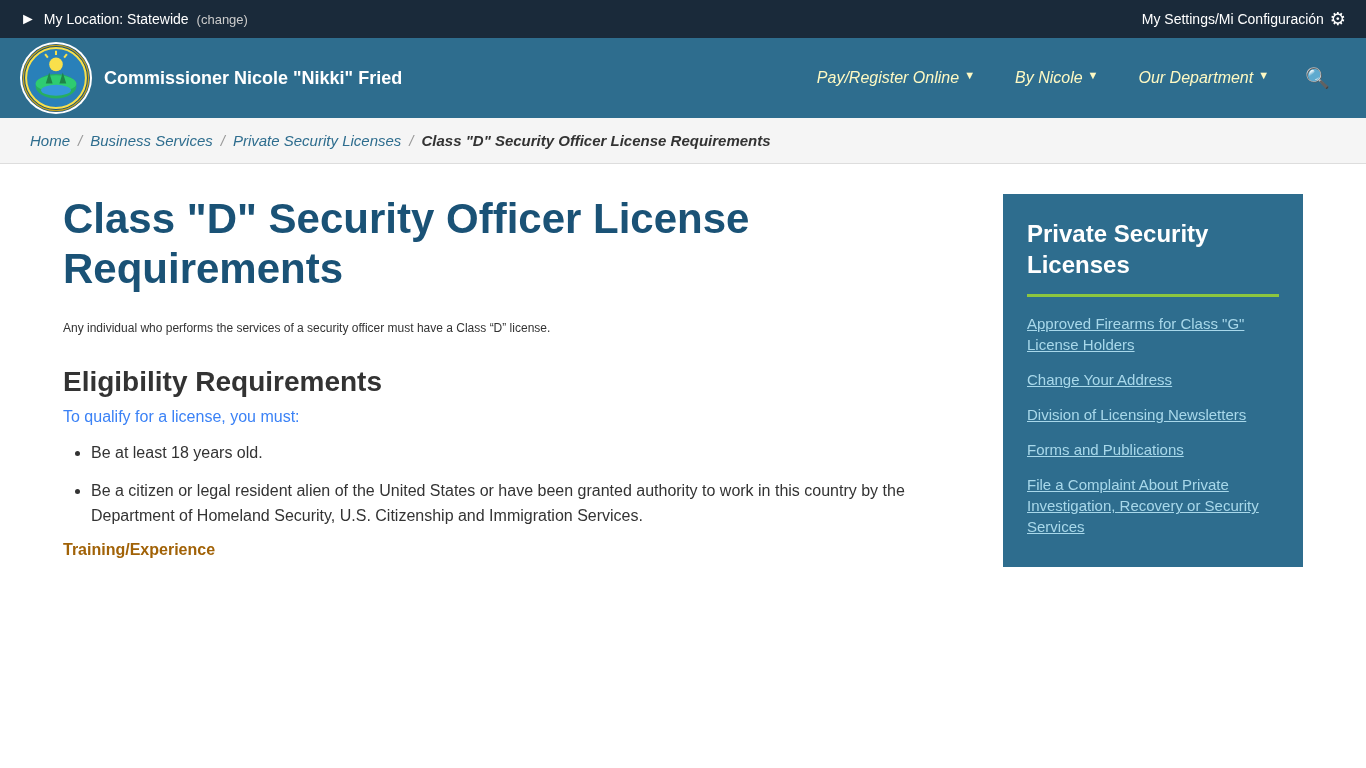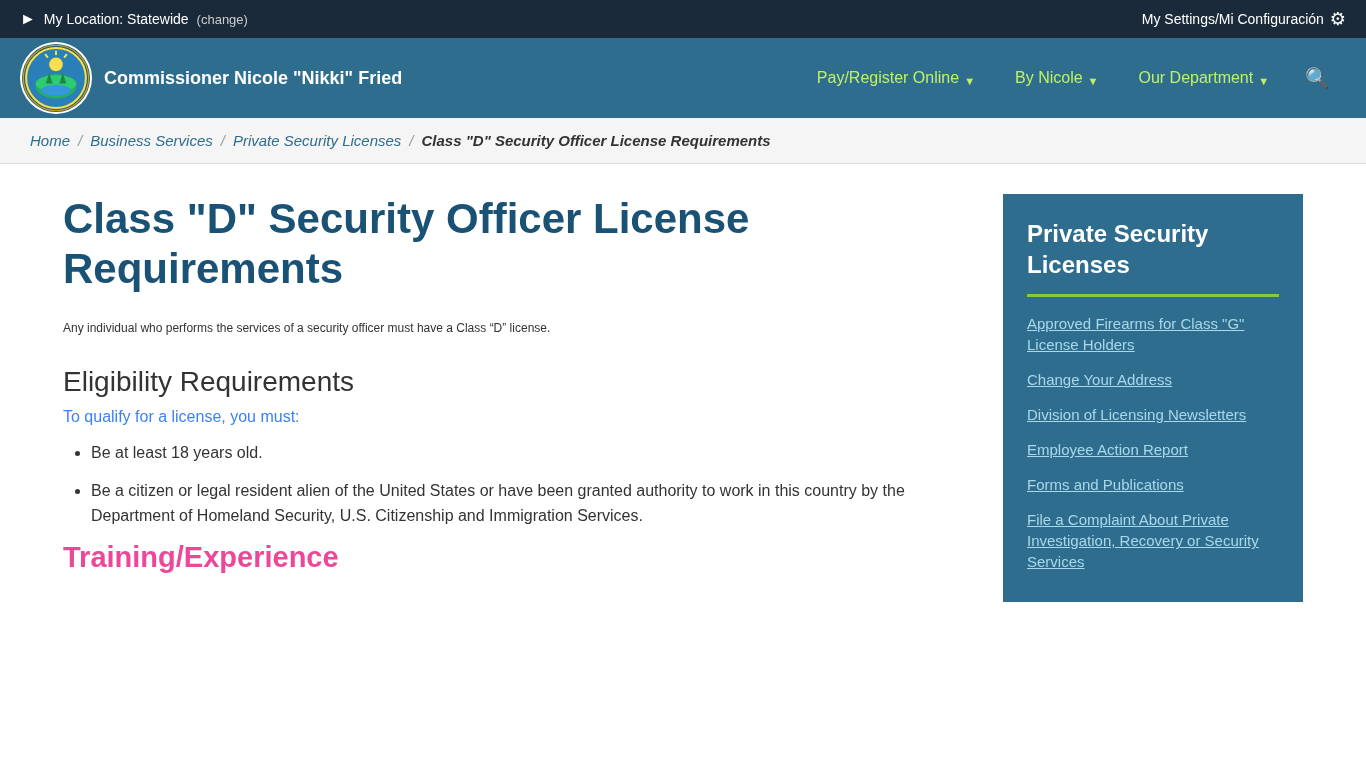--- a/index.html
+++ b/index.html
@@ -52,29 +52,30 @@
       font-size: 18px;
       font-weight: bold;
     }
     .main-nav {
       display: flex;
       align-items: center;
       gap: 0;
       margin-left: auto;
     }
     .nav-item {
-      color: #bef264;
+      color: #fef9c3;
       padding: 28px 20px;
       font-size: 16px;
       cursor: pointer;
       display: flex;
-      align-items: flex-end;
+      align-items: flex-start;
       gap: 5px;
       white-space: nowrap;
       text-decoration: none;
+      font-style: italic;
     }
     .nav-arrow { font-size: 11px; }
     .search-icon-nav {
       color: #fff;
       font-size: 20px;
       padding: 28px 16px;
       cursor: pointer;
     }
 
     
@@ -113,42 +114,42 @@
       margin-bottom: 24px;
     }
     .intro-text {
       font-size: 12px;
       color: #333;
       margin-bottom: 28px;
       line-height: 1.6;
     }
     .section-heading {
       font-size: 28px;
-      font-weight: normal;
+      font-weight: bold;
       color: #333;
       margin-bottom: 10px;
     }
     .section-subtext {
       font-size: 16px;
       color: #3b82f6;
       margin-bottom: 14px;
     }
     .bullet-list {
       padding-left: 28px;
     }
     .bullet-list li {
       font-size: 16px;
       color: #333;
       margin-bottom: 12px;
       line-height: 1.6;
     }
     .training-heading {
-      font-size: 29px;
-      font-weight: bold;
-      color: #ec4899;
+      font-size: 16px;
+      font-weight: bold;
+      color: #a16207;
       margin-top: 10px;
     }
 
     
     .sidebar {
       width: 300px;
       flex-shrink: 0;
     }
     .sidebar-box {
       background: #2e6d8e;
@@ -273,23 +274,20 @@
         <li>
           <a>Approved Firearms for Class "G" License Holders</a>
         </li>
         <li>
           <a>Change Your Address</a>
         </li>
         <li>
           <a>Division of Licensing Newsletters</a>
         </li>
         <li>
-          <a>Employee Action Report</a>
-        </li>
-        <li>
           <a>Forms and Publications</a>
         </li>
         <li>
           <a>File a Complaint About Private Investigation, Recovery or Security Services</a>
         </li>
       </ul>
     </div>
   </aside>
 
 </div>

